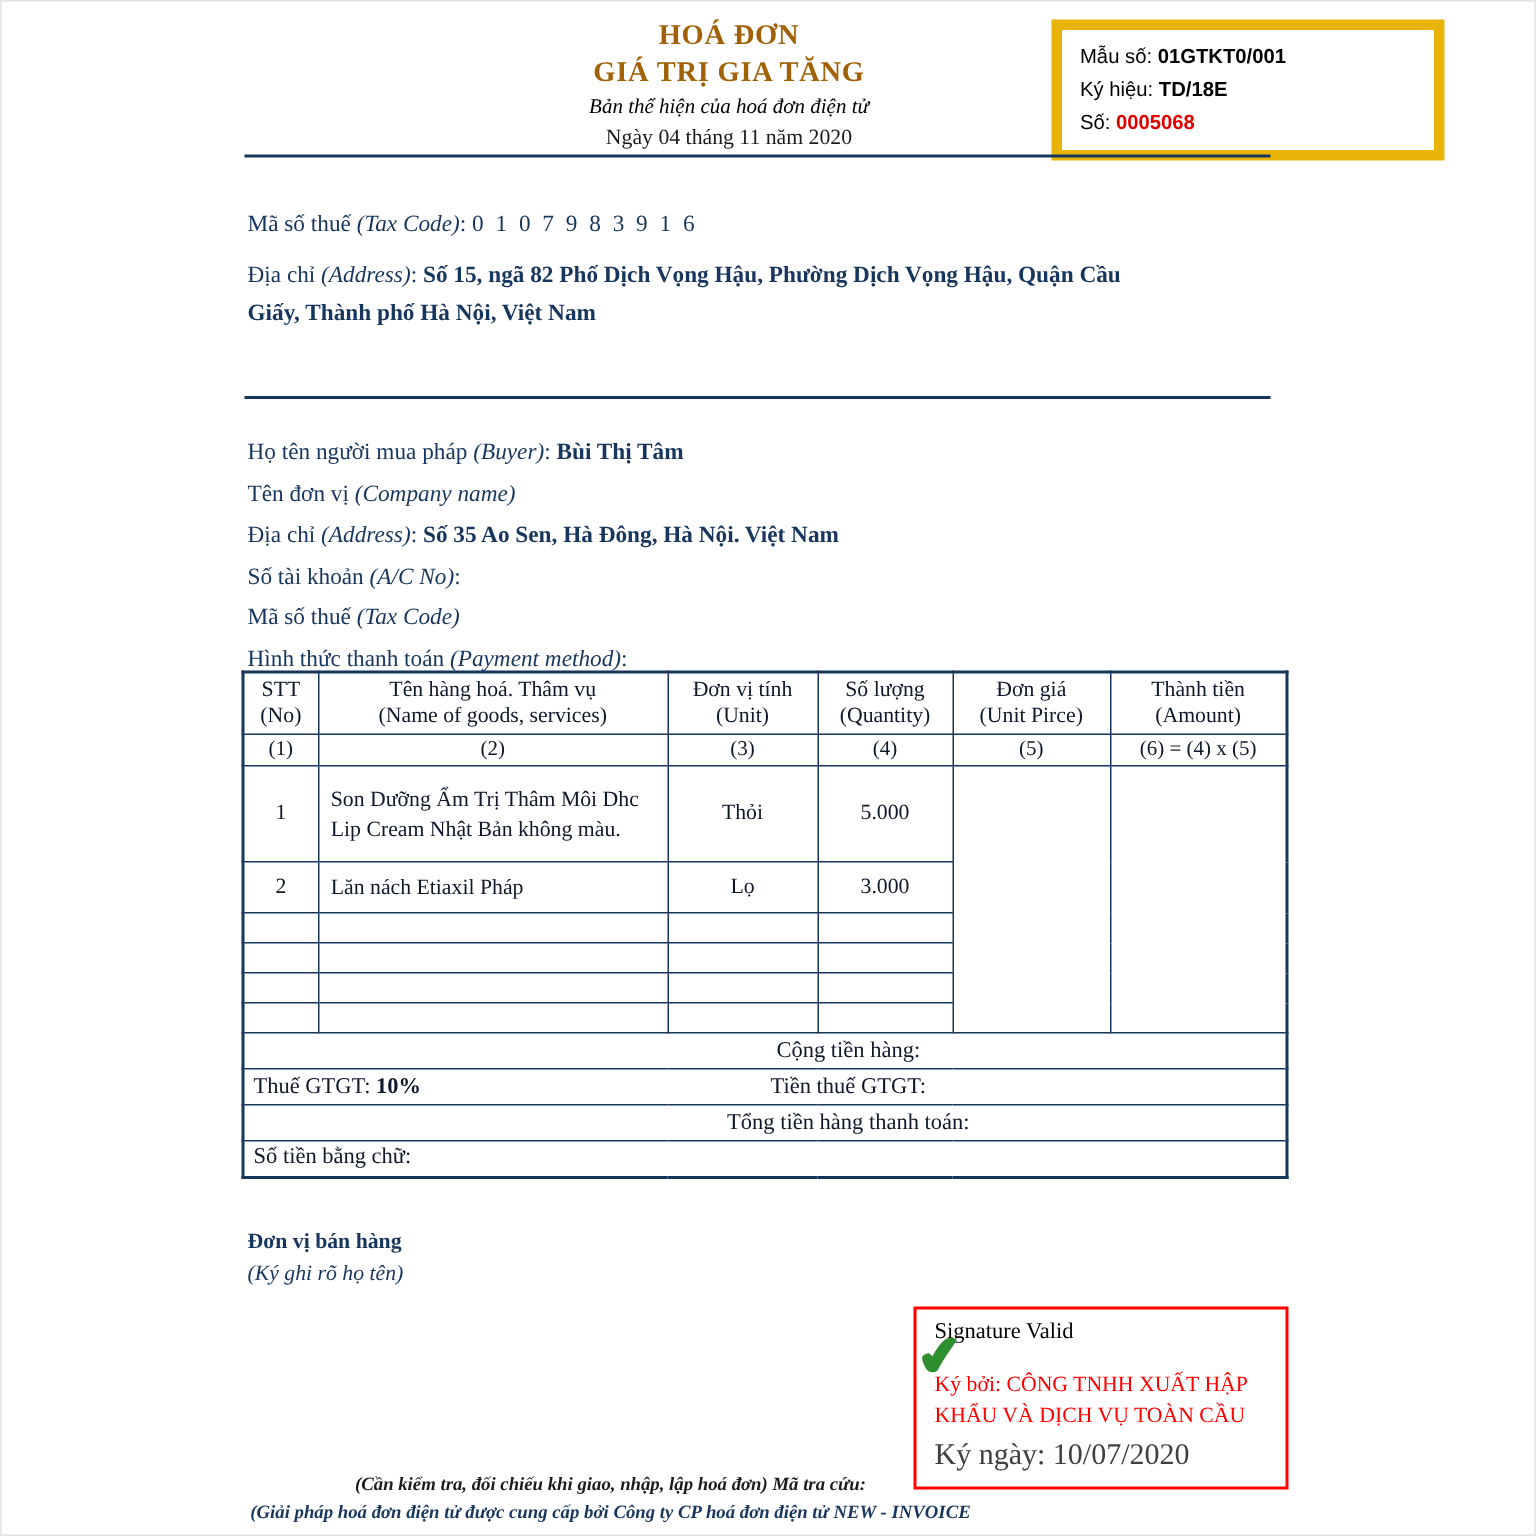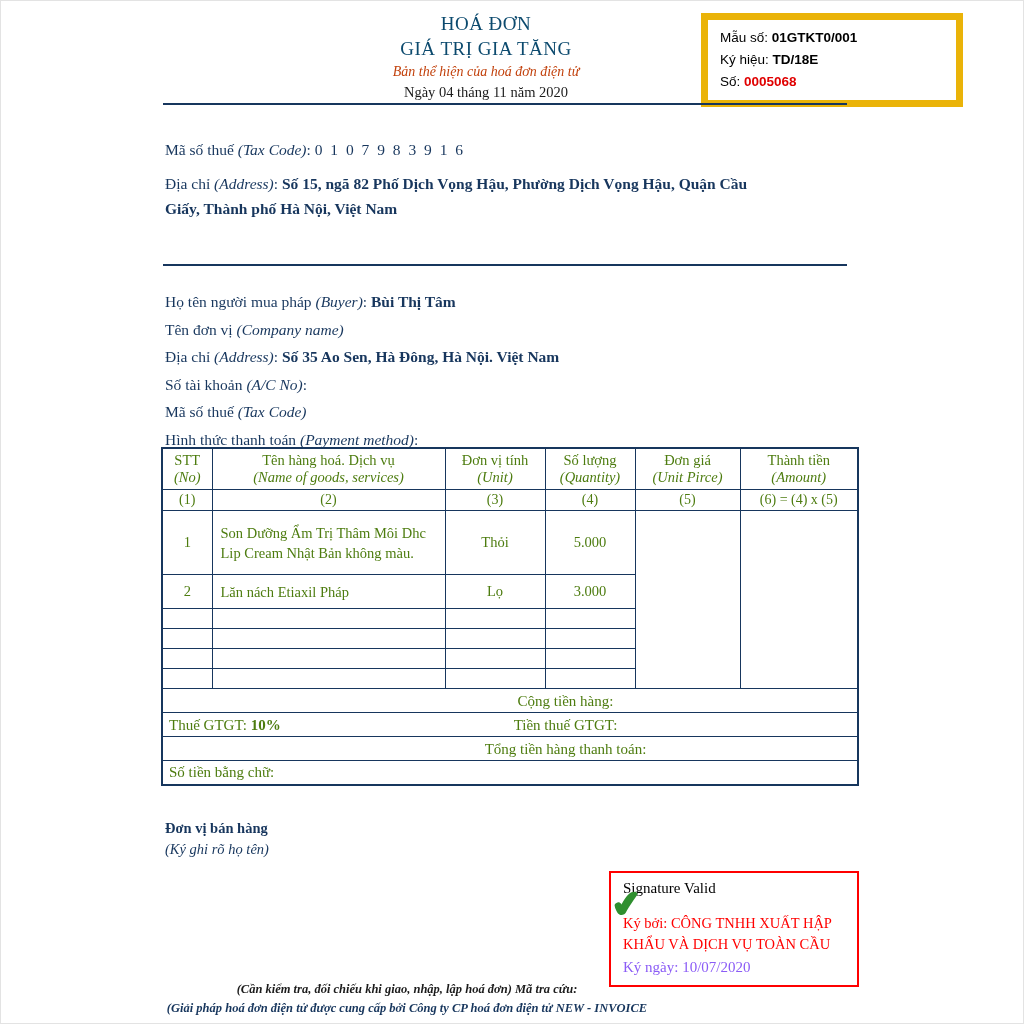--- a/index.html
+++ b/index.html
@@ -2,22 +2,22 @@
 <html><head>
 <meta charset="utf-8">
 <style>
   * { box-sizing: border-box; margin: 0; padding: 0; }
   html, body { width: 1024px; height: 1024px; background: #ffffff; }
   body { font-family: "Liberation Serif", serif; color: #17365d; position: relative; }
   .page { position: absolute; inset: 0; width: 1024px; height: 1024px; background: #fff; border: 1px solid #e3e3e3; }
 
   
   .header-center { position: absolute; top: 10px; left: 300px; width: 370px; text-align: center; }
-  .title-red { color: #0c4a6e; font-weight: normal; font-size: 19px; line-height: 25px; letter-spacing: .5px; }
-  .subtitle { color: #c2410c; font-style: italic; font-size: 14px; margin-top: 3px; }
+  .title-red { color: #a16207; font-weight: bold; font-size: 19px; line-height: 25px; letter-spacing: .5px; }
+  .subtitle { color: #000000; font-style: italic; font-size: 14px; margin-top: 3px; }
   .date-line { color: #1b1b1b; font-size: 14.5px; margin-top: 4px; }
 
   .meta-box { position: absolute; top: 12px; left: 700px; width: 262px; border: 7px solid #eab308;
               padding: 7px 12px; font-family: "Liberation Sans", sans-serif; font-size: 13.5px;
               color: #000; line-height: 22px; }
   .meta-box .val { font-weight: bold; }
   .meta-box .val-red { font-weight: bold; color: #e00000; }
 
   .rule { position: absolute; left: 162px; width: 684px; border-top: 2px solid #17365d; }
   .rule1 { top: 102px; }
@@ -29,25 +29,25 @@
   .seller-line { margin-top: 9px; line-height: 25px; max-width: 585px; }
   .lab-en { font-style: italic; }
   .bold { font-weight: bold; }
   .tax-digits { font-weight: normal; letter-spacing: 2px; text-align: right; }
 
   
   .buyer { position: absolute; top: 287px; left: 164px; width: 640px; font-size: 15.5px; line-height: 27.5px; }
 
   
   table.items { position: absolute; top: 446px; left: 160px; width: 696px; border-collapse: collapse;
-                table-layout: fixed; font-size: 14.5px; color: #4d7c0f; border: 2px solid #17365d; }
+                table-layout: fixed; font-size: 14.5px; color: #0f172a; border: 2px solid #17365d; }
   table.items th, table.items td { border: 1px solid #17365d; vertical-align: middle; }
   th { font-weight: normal; text-align: center; padding: 3px 2px; }
   th .en, .code-row td { font-style: normal; }
-  th .en { font-style: italic; }
+  th .en { }
   .code-row td { text-align: center; height: 21px; font-size: 14px; }
   td.c-no, td.c-unit, td.c-qty { text-align: center; }
   td.c-name { text-align: left; padding: 3px 8px; line-height: 20px; }
   tr.item-row-1 td { height: 64px; }
   tr.item-row-2 td { height: 34px; }
   tr.empty-row td { height: 20px; }
   tr.sum-row td { height: 24px; position: relative; font-size: 15px; }
   .sum-center { position: absolute; left: 58%; top: 50%; transform: translate(-50%, -50%); white-space: nowrap; }
   .sum-left { position: absolute; left: 6px; top: 50%; transform: translateY(-50%); white-space: nowrap; }
 
@@ -57,21 +57,21 @@
   .sign-title { font-weight: bold; }
   .sign-note { font-style: italic; }
 
   
   .sig-box { position: absolute; top: 870px; left: 608px; width: 250px; border: 2px solid #ff0000;
              padding: 7px 10px 9px 12px; background: #fff; }
   .sig-valid { color: #000; font-size: 15px; }
   .check-icon { position: absolute; left: 0px; top: 16px; color: #2f8f2f; font-size: 36px; font-weight: bold;
                 transform: rotate(-6deg); line-height: 30px; text-shadow: 1px 1px 0 #2f8f2f; }
   .sig-red { color: #ff0000; font-size: 14.5px; line-height: 21px; margin-top: 16px; }
-  .sig-date { color: #8b5cf6; font-size: 15px; margin-top: 4px; }
+  .sig-date { color: #404040; font-size: 20px; margin-top: 4px; }
 
   
   .bottom-notes { position: absolute; top: 981px; left: 0; width: 812px; text-align: center; }
   .note1 { color: #1b1b1b; font-weight: bold; font-style: italic; font-size: 12.5px; }
   .note2 { color: #17365d; font-weight: bold; font-style: italic; font-size: 12.5px; margin-top: 4px; }
 </style>
 </head>
 <body>
 
 <div class="page">
@@ -138,21 +138,21 @@
         <col style="width:105px">
         <col style="width:118px">
     </colgroup>
     <tbody>
         <tr>
       <th>
             <div>STT</div>
             <div class="en">(No)</div>
           </th>
       <th>
-            <div>Tên hàng hoá. Dịch vụ</div>
+            <div>Tên hàng hoá. Thâm vụ</div>
             <div class="en">(Name of goods, services)</div>
           </th>
       <th>
             <div>Đơn vị tính</div>
             <div class="en">(Unit)</div>
           </th>
       <th>
             <div>Số lượng</div>
             <div class="en">(Quantity)</div>
           </th>

